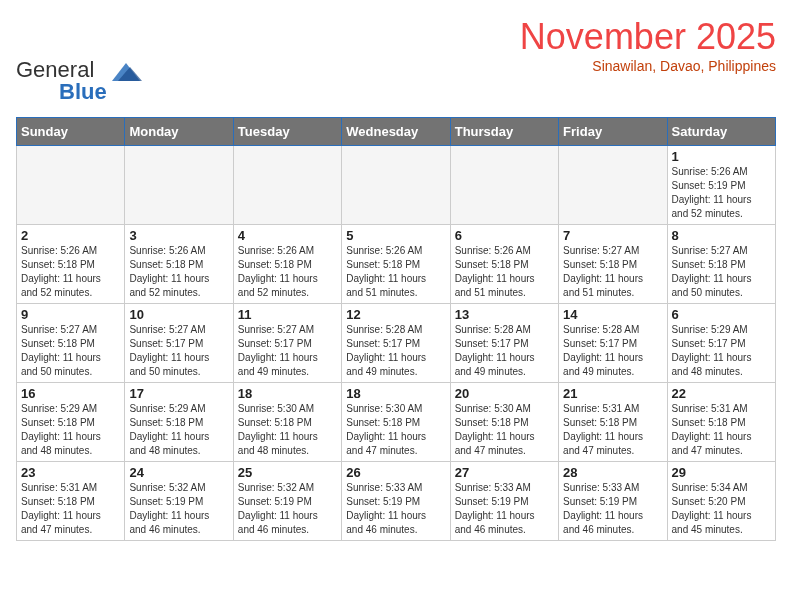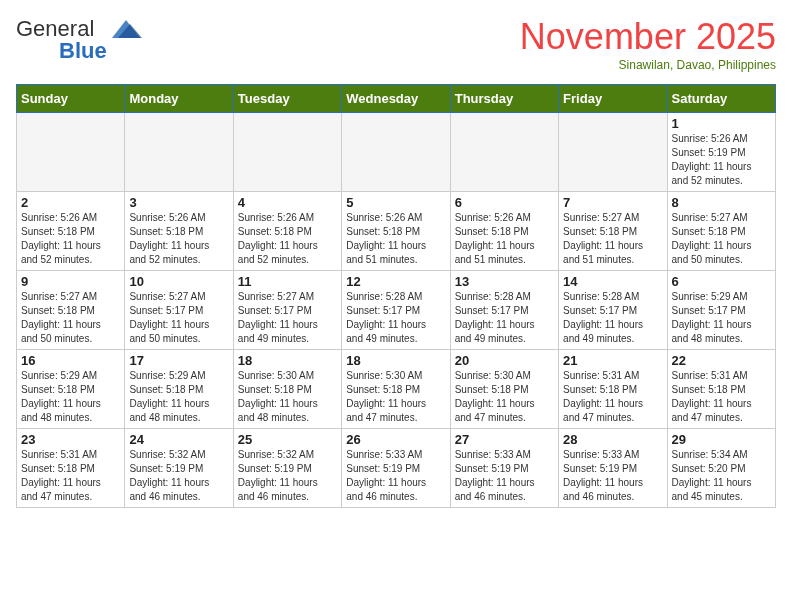--- a/index.html
+++ b/index.html
@@ -23,30 +23,30 @@
     }
     .title-area {
       text-align: right;
     }
     .month-title {
       font-size: 36px;
       font-weight: normal;
       color: #ef4444;
     }
     .location {
-      font-size: 12px;
-      color: #4d7c0f;
+      font-size: 14px;
+      color: #c2410c;
     }
     .calendar {
       width: 100%;
       border-collapse: collapse;
       border: 1px solid #ccc;
     }
     .calendar th {
-      background-color: #4d7c0f;
+      background-color: #737373;
       color: #fff;
       font-size: 13px;
       font-weight: bold;
       padding: 6px 4px;
       text-align: left;
       border: 1px solid #2a6ebb;
     }
     .calendar td {
       vertical-align: top;
       padding: 3px 4px;
@@ -73,21 +73,21 @@
     }
     .last-row td {
       height: 60px;
     }
   </style>
 </head>
 <body>
 
 <div class="header-area">
   <div class="logo">
-    <div style="display:flex;align-items:center;gap:14px;">
+    <div style="display:flex;align-items:flex-end;gap:14px;margin-top:41px;">
       <span style="font-size:22px;font-weight:normal;color:#333;">General</span>
       <svg width="36" height="22" viewBox="0 0 36 22">
         <polygon points="4,20 18,2 32,20" fill="#2a6ebb" opacity="0.85"></polygon>
         <polygon points="10,20 22,6 34,20" fill="#1a4a8a" opacity="0.7"></polygon>
       </svg>
     </div>
     <span style="font-size:22px;font-weight:bold;color:#2a6ebb;margin-top:-4px;margin-left:43px;">Blue</span>
   </div>
   <div class="title-area">
     <div class="month-title">November 2025</div>

